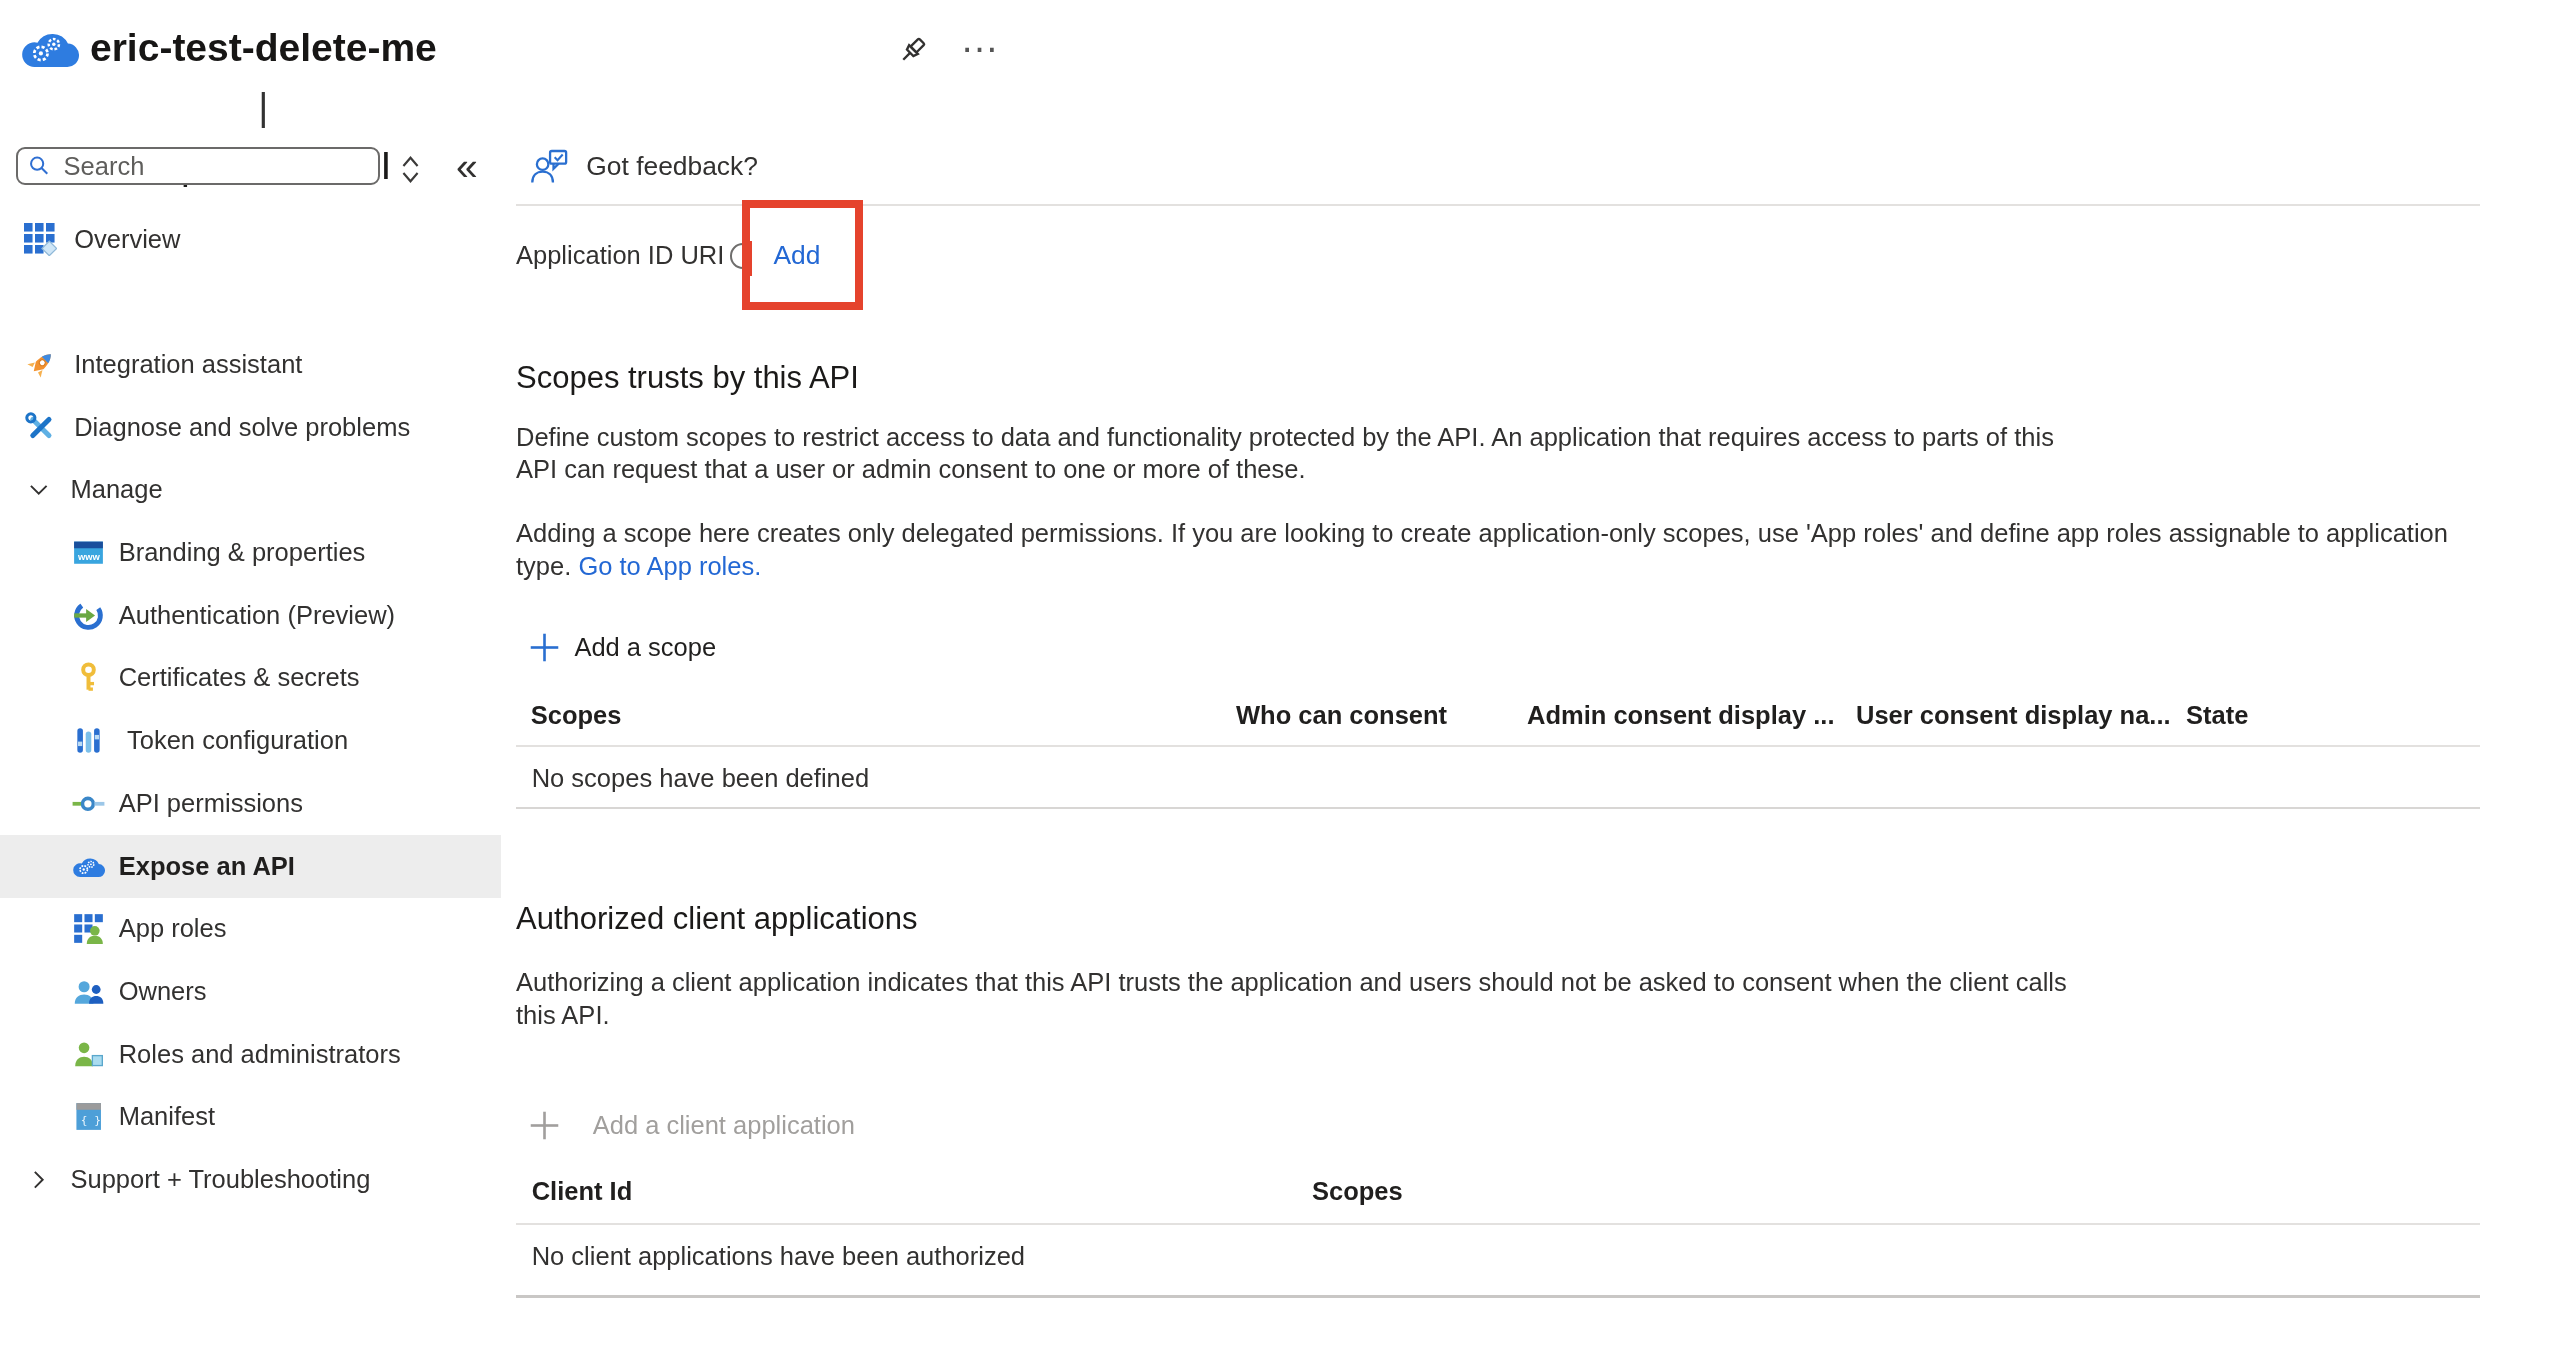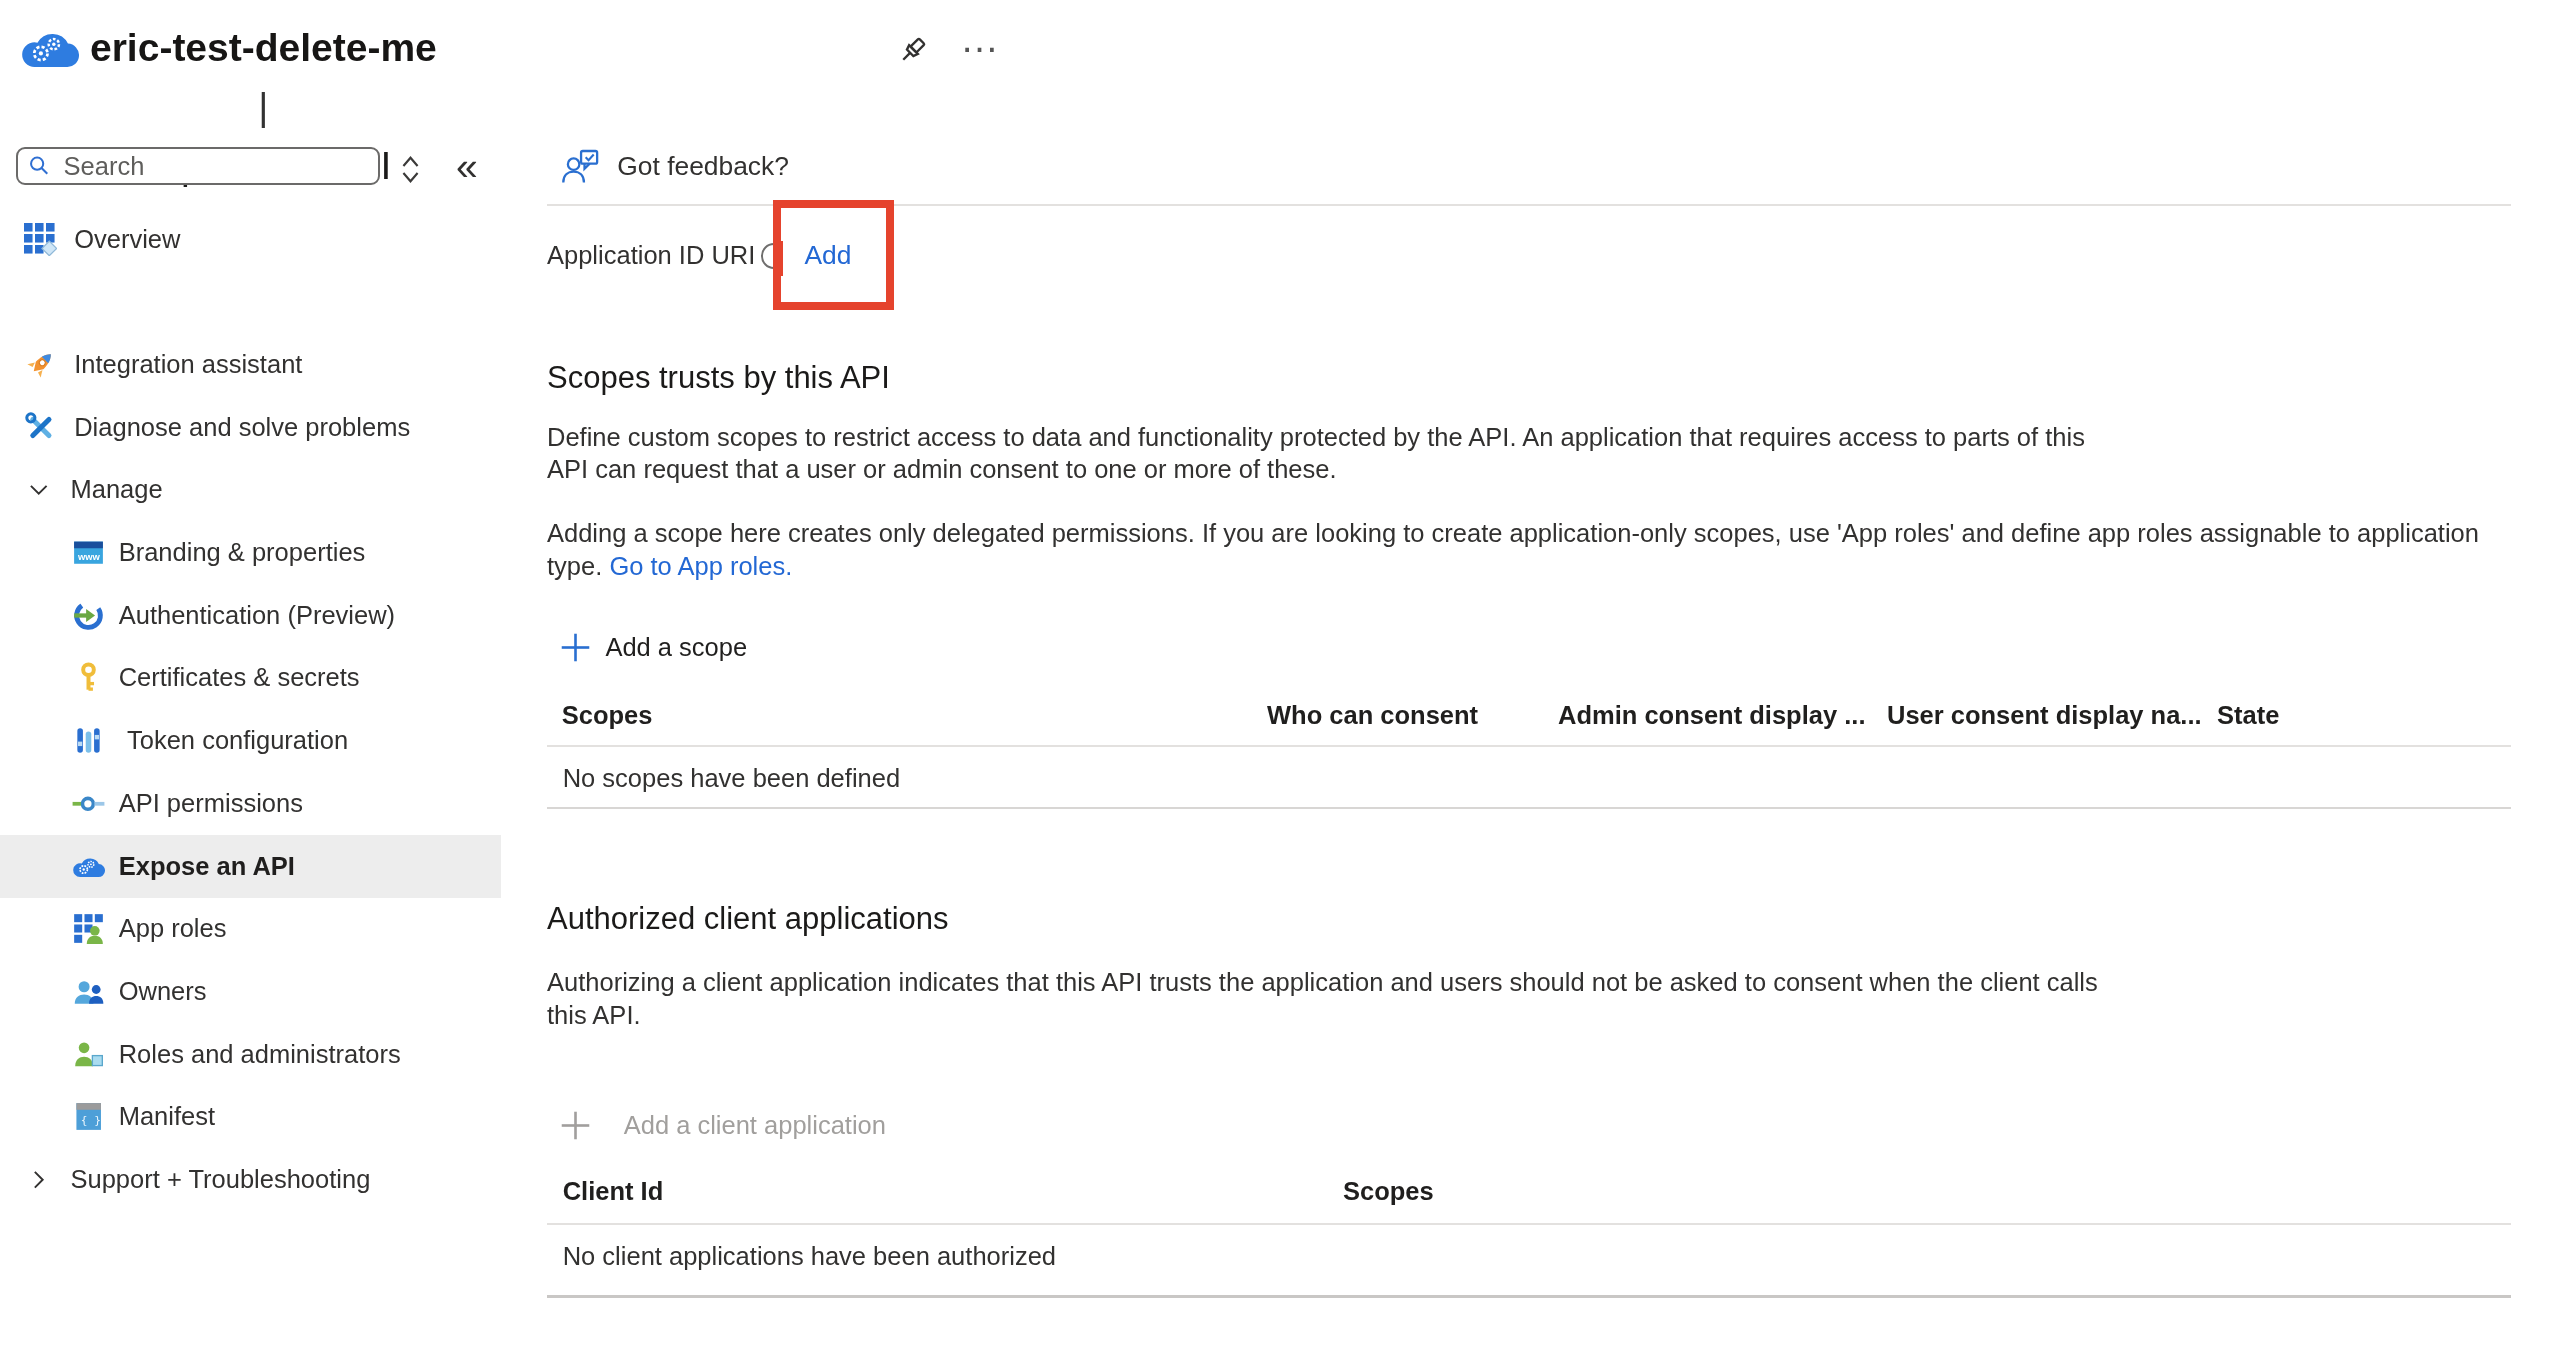--- a/index.html
+++ b/index.html
@@ -20,21 +20,21 @@
                    font-family:"Liberation Sans","DejaVu Sans",sans-serif;}
   .searchbox input::placeholder{color:#5f5e5c;}
   .side-item{position:absolute;left:0;width:541px;height:63px;display:flex;align-items:center;
              gap:15.7px;padding-left:21.5px;box-sizing:border-box;font-size:25.5px;color:#323130;cursor:pointer;}
   .side-item .ic{width:37px;display:flex;justify-content:center;flex:0 0 37px;}
   .side-sub{padding-left:72px;gap:13.7px;}
   .side-sub .ic{flex:0 0 33px;width:33px;}
   .side-head{padding-left:27.4px;gap:19.6px;}
   .selected{background:#ededed;width:501px;font-weight:700;color:#201f1e;}
   
-  .content{position:absolute;left:547px;top:0;width:1964px;height:1020px;}
+  .content{position:absolute;left:516px;top:0;width:1964px;height:1020px;}
   .divider{position:absolute;left:0;width:1964px;height:2px;background:#e3e1df;}
   .row{display:flex;align-items:center;}
   .link{color:#2368d4;cursor:pointer;text-decoration:none;}
   .h2{font-size:31px;font-weight:400;color:#1b1a19;}
   .body-line{font-size:25.5px;color:#323130;white-space:nowrap;}
   .th{position:absolute;font-size:25.5px;font-weight:700;color:#201f1e;white-space:nowrap;}
   .annotation{position:absolute;left:226px;top:200px;width:121px;height:110px;box-sizing:border-box;
               border:8.8px solid #e5432d;background:#fff;z-index:2;display:flex;align-items:center;padding-left:23.5px;}
   .info-circle{position:absolute;left:214px;top:243px;width:25.5px;height:25.5px;box-sizing:border-box;
                border:2px solid #6f6e6d;border-radius:50%;z-index:1;}

